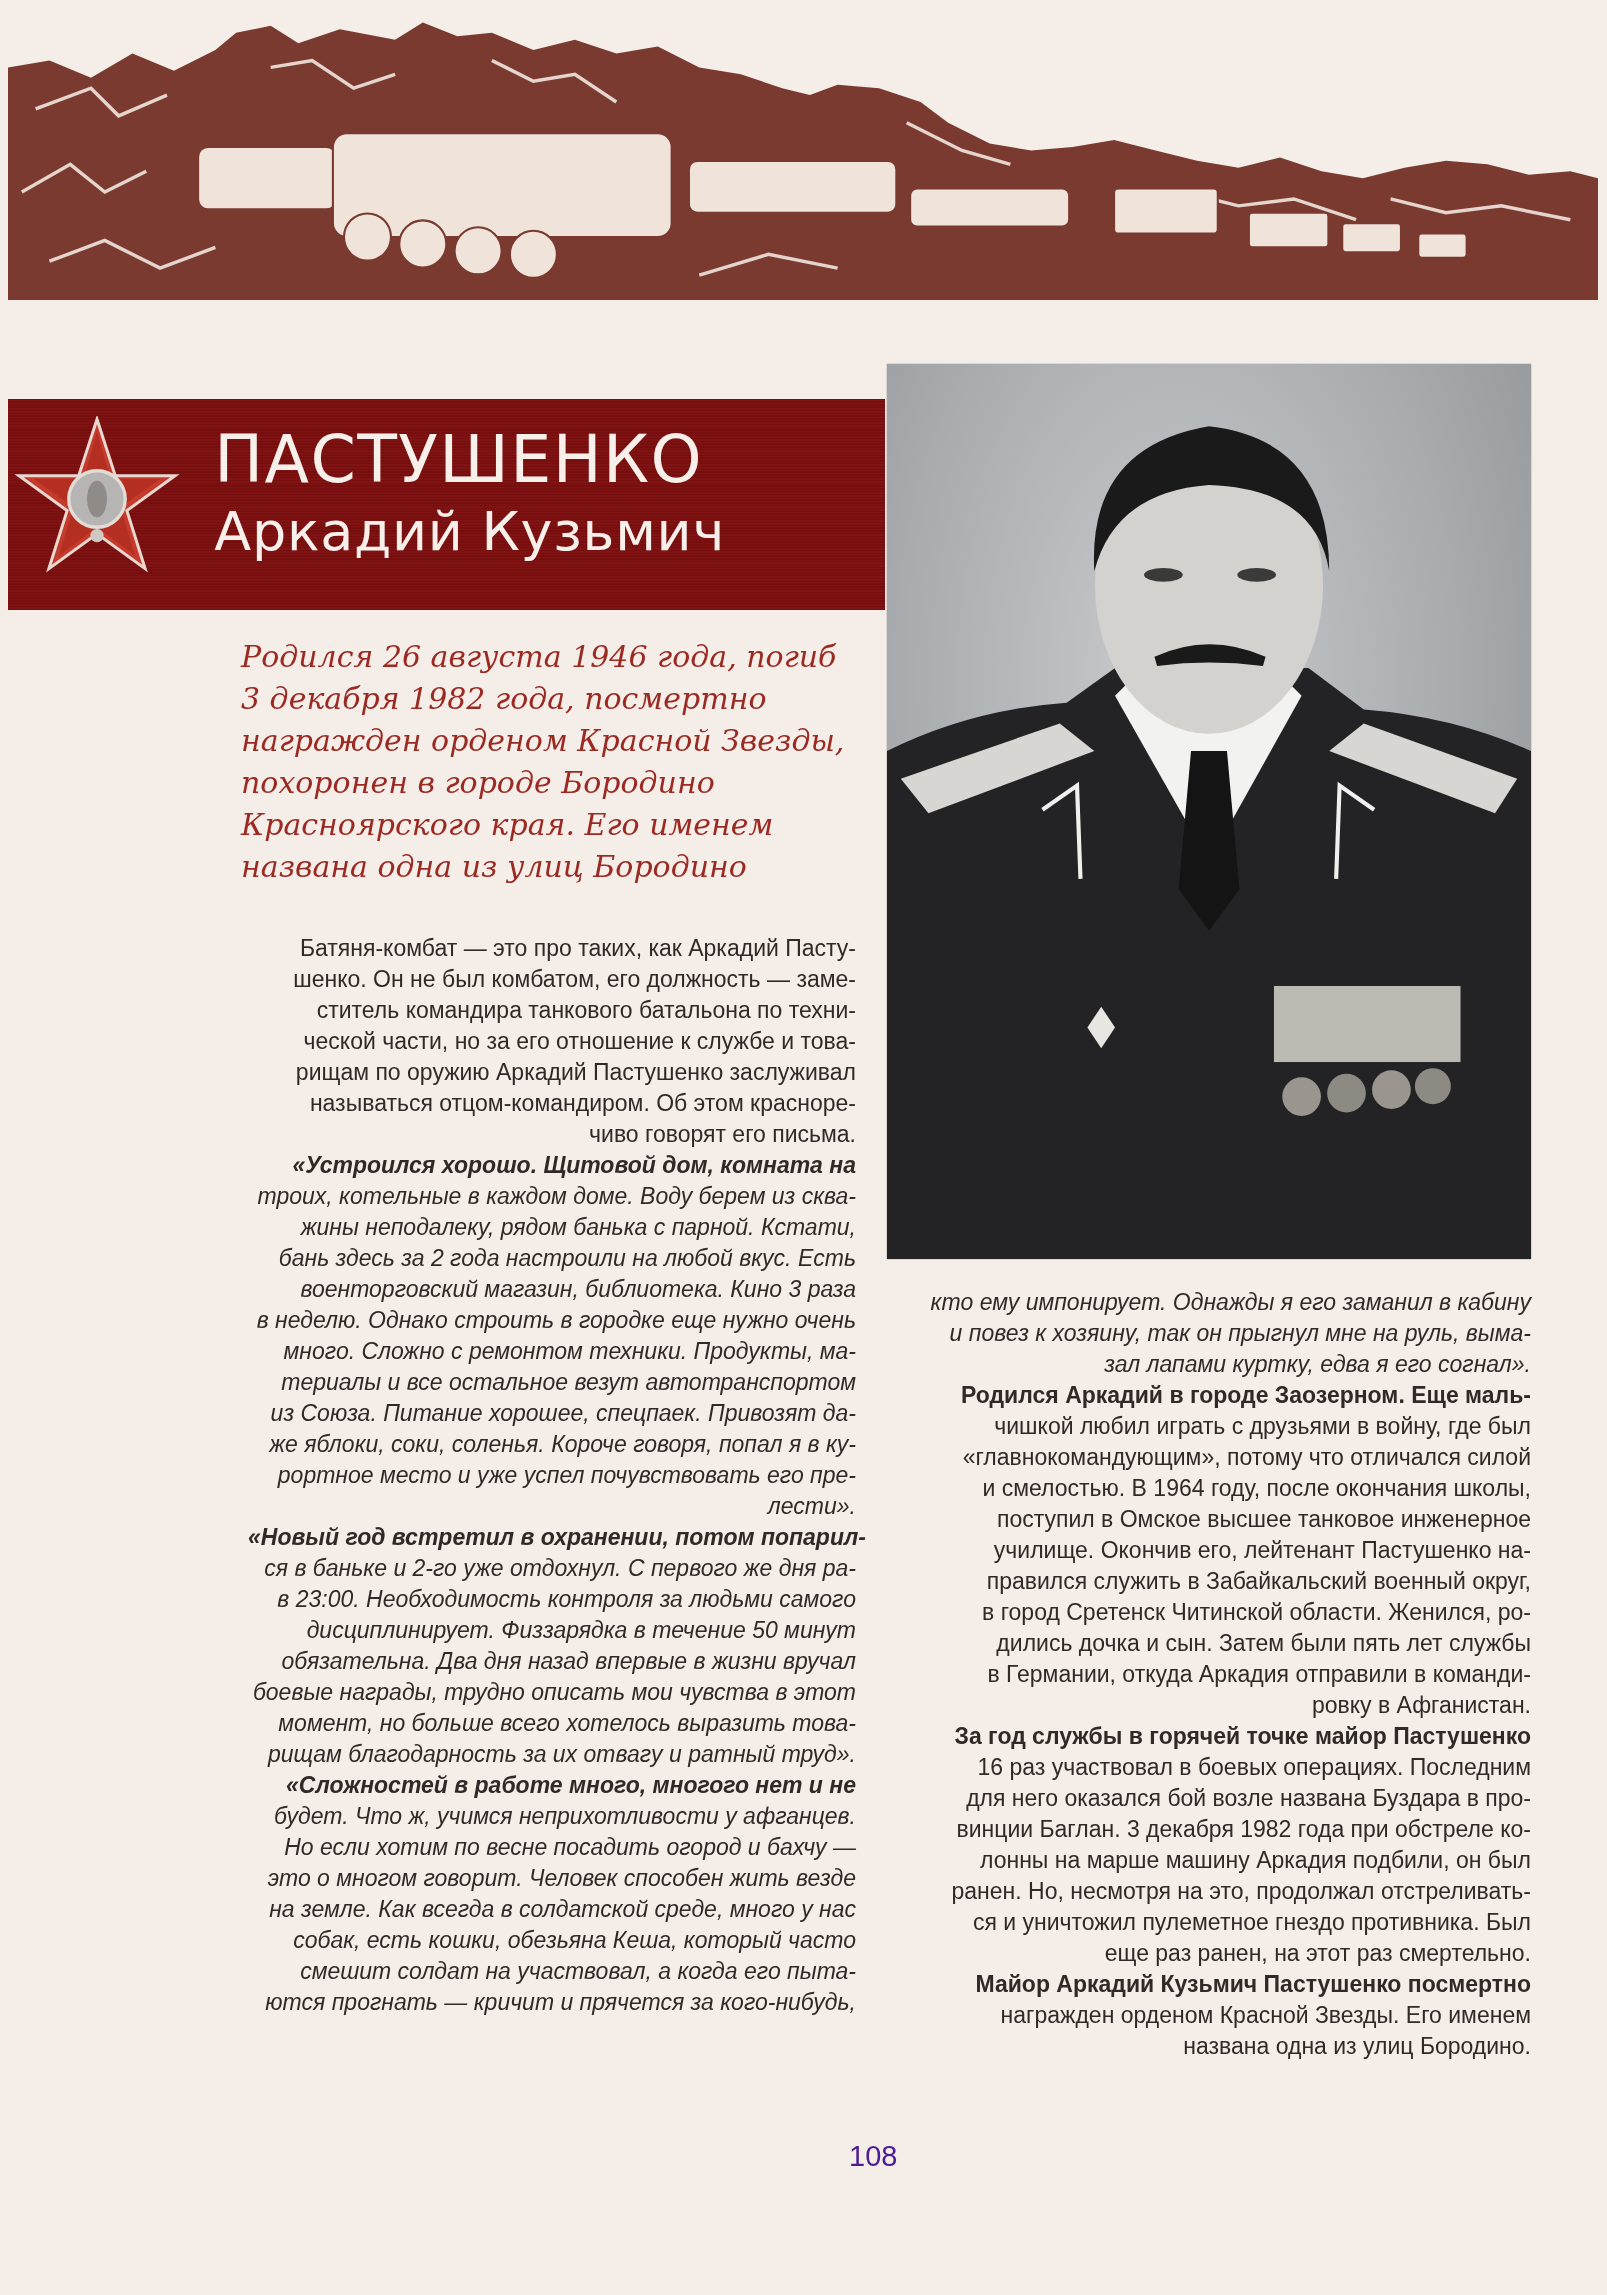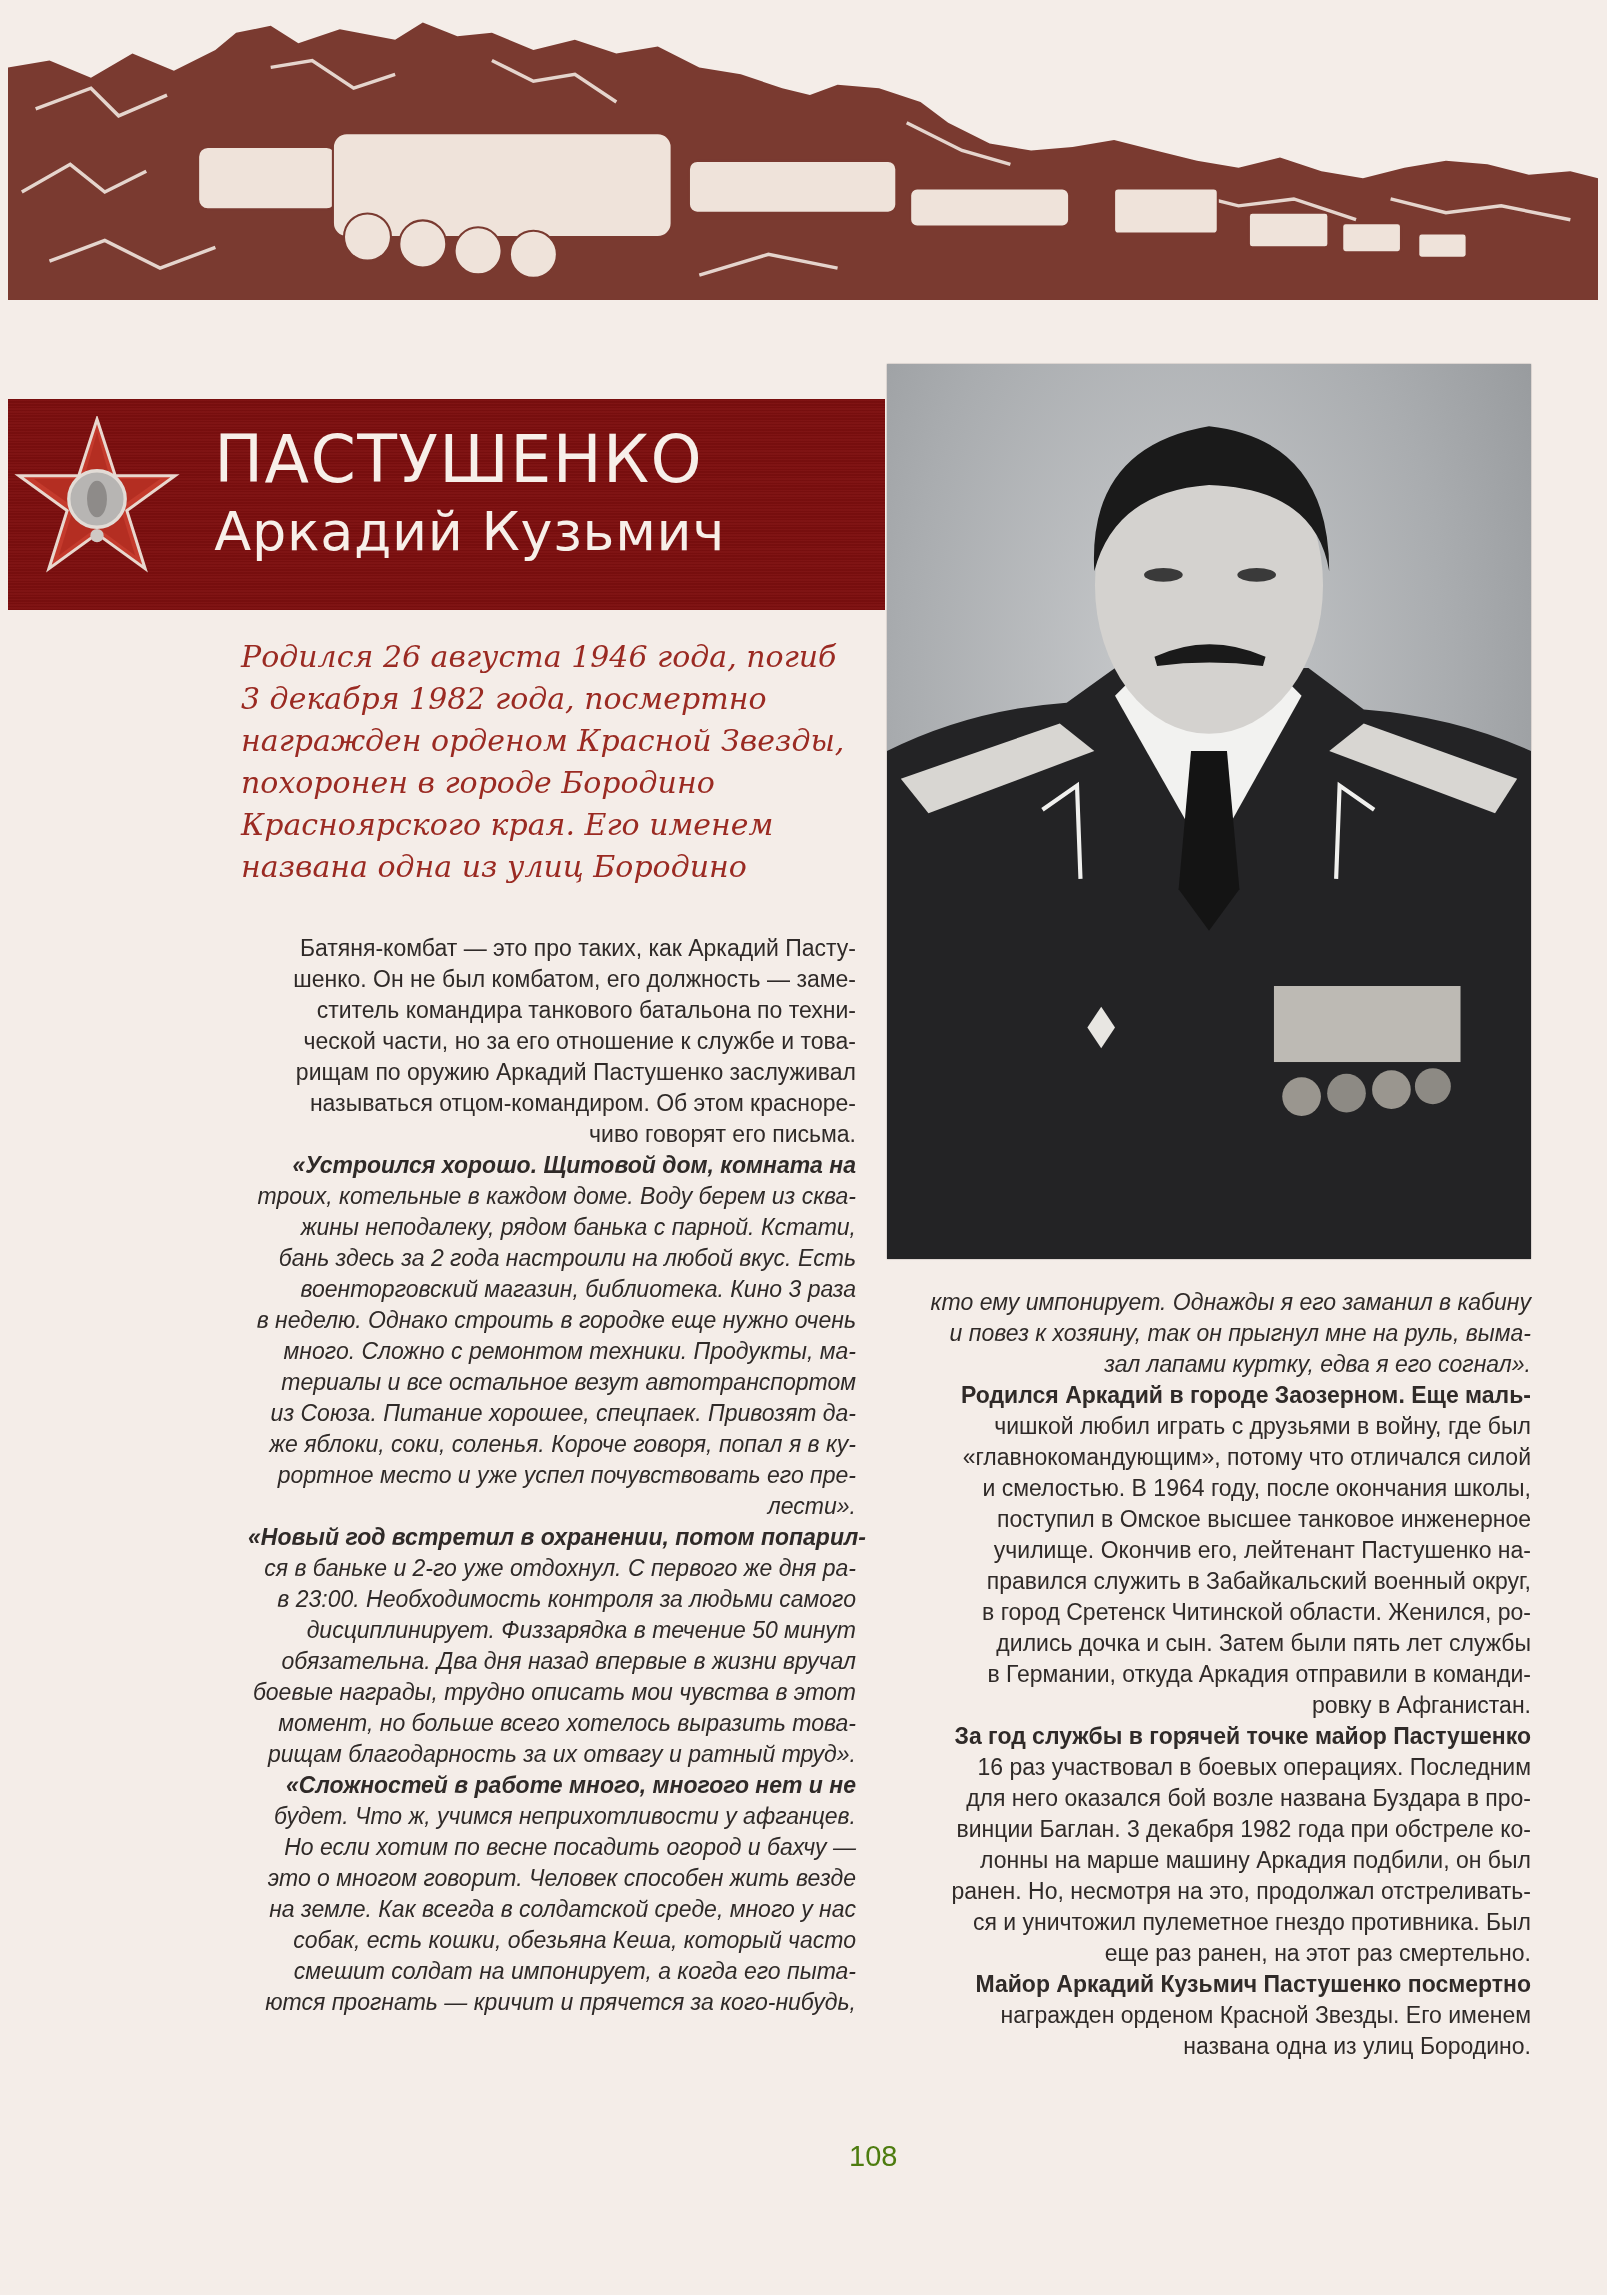--- a/index.html
+++ b/index.html
@@ -55,21 +55,21 @@
     text-align: right;
   }
   .col-left { left: 213px; top: 933px; width: 643px; }
   .col-right { left: 888px; top: 1287px; width: 643px; }
   .ln { display: block; white-space: nowrap; }
   .it { font-style: italic; }
   .indent { padding-left: 35px; font-weight: bold; }
 
   .page-number {
     position: absolute; left: 849px; top: 2140px;
-    font-size: 29px; color: #4d7c0f; font-family: "Liberation Sans", sans-serif;
+    font-size: 29px; color: #4c1d95; font-family: "Liberation Sans", sans-serif;
   }
 </style>
 </head>
 <body>
 
 <div class="header-illustration">
   <svg viewBox="0 0 2300 416" preserveAspectRatio="none">
     <path d="M0 80 L60 70 L120 95 L180 60 L240 85 L300 55 L330 30 L380 20 L420 45 L480 25 L560 40 L600 15 L650 35 L700 30 L760 55 L820 40 L880 60 L940 50 L1000 80 L1060 90 L1120 110 L1160 120 L1200 105 L1260 110 L1320 130 L1360 160 L1420 190 L1480 200 L1540 195 L1600 185 L1660 200 L1720 215 L1780 225 L1840 210 L1900 230 L1960 240 L2020 225 L2080 215 L2140 220 L2200 235 L2260 230 L2300 240 L2300 416 L0 416 Z" fill="#7a3a30"></path>
     <g stroke="#f1e6df" stroke-width="5" fill="none" opacity="0.9">
       <path d="M40 140 L120 110 L160 150 L230 120"></path>
@@ -172,21 +172,21 @@
   <span class="ln it">обязательна. Два дня назад впервые в жизни вручал</span>
   <span class="ln it">боевые награды, трудно описать мои чувства в этот</span>
   <span class="ln it">момент, но больше всего хотелось выразить това-</span>
   <span class="ln it">рищам благодарность за их отвагу и ратный труд».</span>
   <span class="ln it indent">«Сложностей в работе много, многого нет и не</span>
   <span class="ln it">будет. Что ж, учимся неприхотливости у афганцев.</span>
   <span class="ln it">Но если хотим по весне посадить огород и бахчу —</span>
   <span class="ln it">это о многом говорит. Человек способен жить везде</span>
   <span class="ln it">на земле. Как всегда в солдатской среде, много у нас</span>
   <span class="ln it">собак, есть кошки, обезьяна Кеша, который часто</span>
-  <span class="ln it">смешит солдат на импонирует, а когда его пыта-</span>
+  <span class="ln it">смешит солдат на участвовал, а когда его пыта-</span>
   <span class="ln it">ются прогнать — кричит и прячется за кого-нибудь,</span>
 </div>
 
 <div class="col col-right">
   <span class="ln it">кто ему импонирует. Однажды я его заманил в кабину</span>
   <span class="ln it">и повез к хозяину, так он прыгнул мне на руль, выма-</span>
   <span class="ln it">зал лапами куртку, едва я его согнал».</span>
   <span class="ln indent">Родился Аркадий в городе Заозерном. Еще маль-</span>
   <span class="ln">чишкой любил играть с друзьями в войну, где был</span>
   <span class="ln">«главнокомандующим», потому что отличался силой</span>

